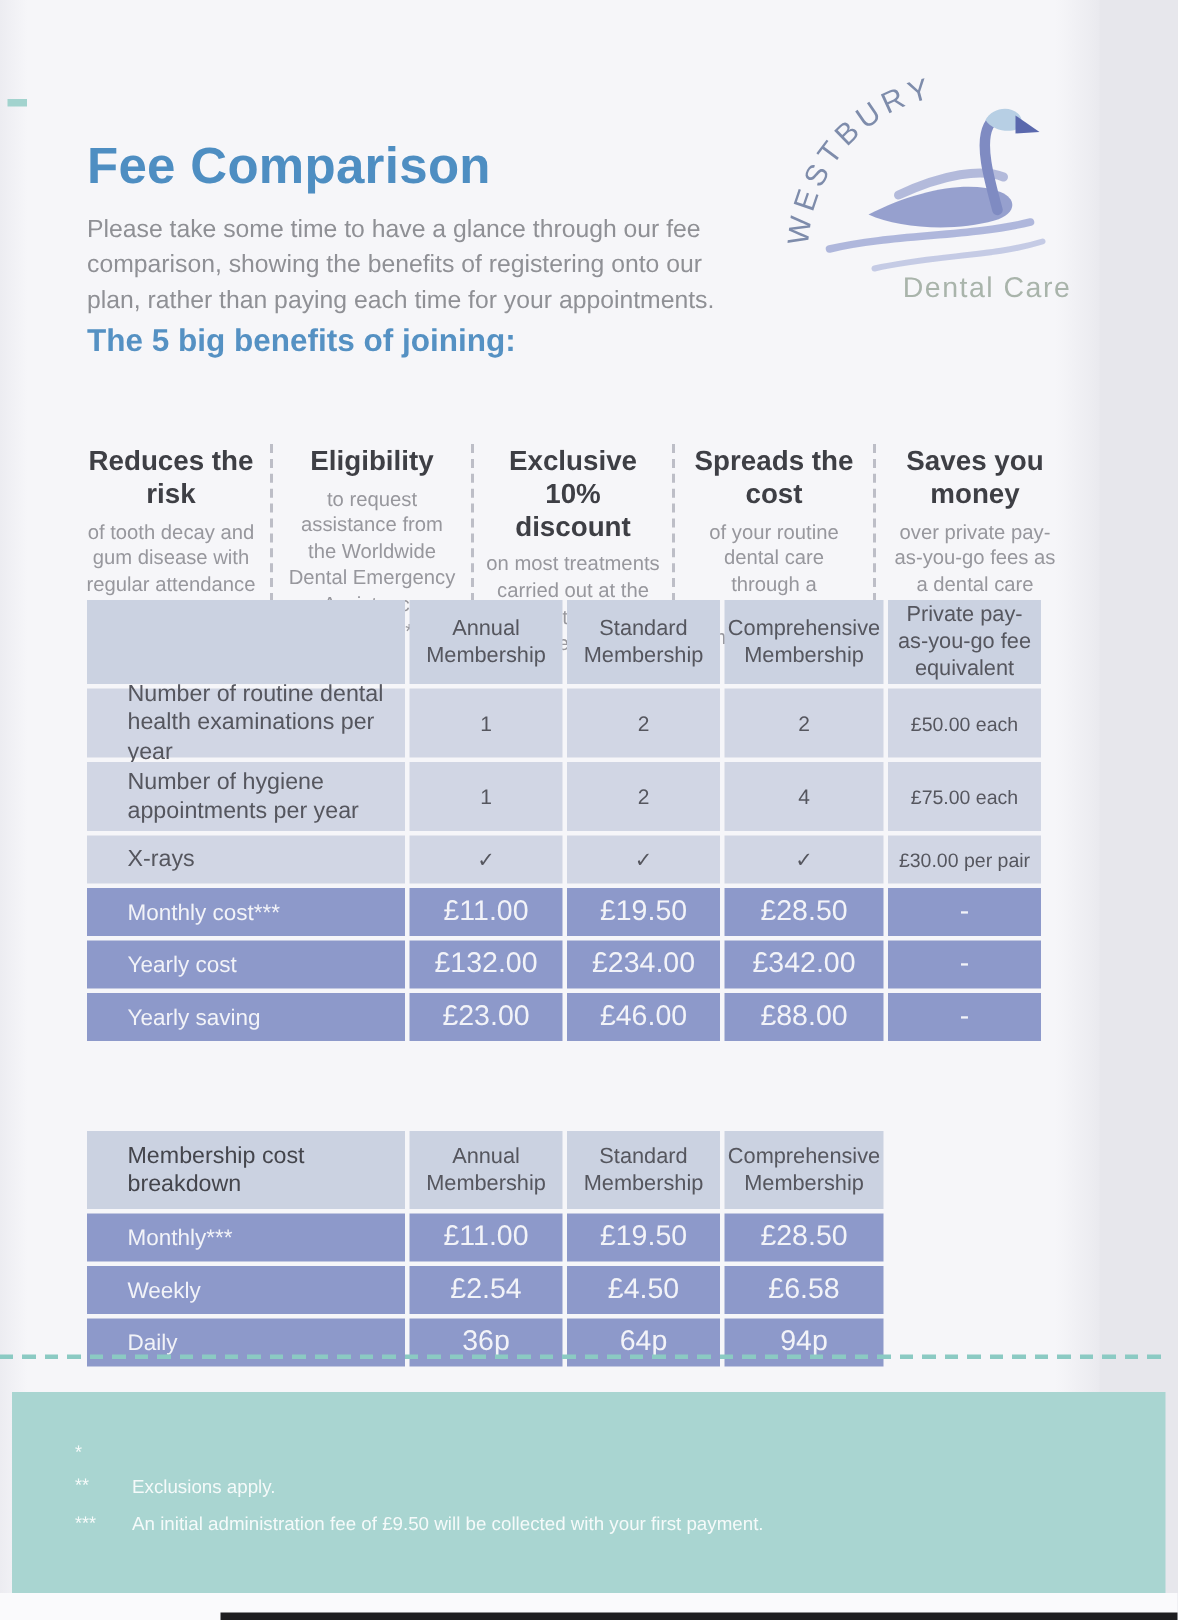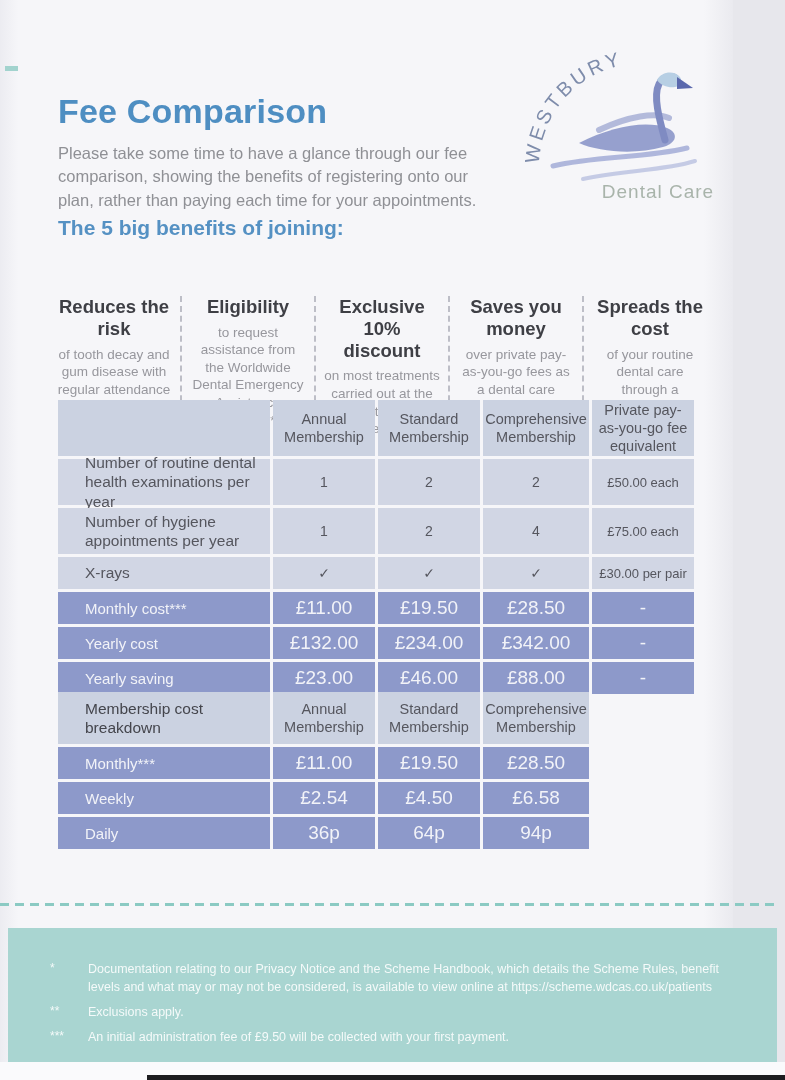--- a/index.html
+++ b/index.html
@@ -53,21 +53,21 @@
     text-align:center;padding:2px 6px;box-sizing:border-box;
   }
   .tbl .cell.lbl{justify-content:flex-start;text-align:left;padding-left:27px;}
   .tbl1{
     left:58px;top:400px;
     grid-template-columns:212px 102px 102px 106px 102px;
     grid-template-rows:56px 46px 46px 32px 32px 32px 32px;
     gap:3px;
   }
   .tbl2{
-    left:58px;top:692px;
+    left:58px;top:754px;
     grid-template-columns:212px 102px 102px 106px;
     grid-template-rows:52px 32px 32px 32px;
     gap:3px;
   }
   .hdr{background:#cbd2e1;color:#55565e;font-size:14.5px;line-height:1.25;}
   .hdr.lbl{font-size:15.5px;color:#44454c;}
   .light{background:#d1d6e4;color:#55565e;font-size:14px;}
   .light.lbl{font-size:15.5px;line-height:1.25;}
   .dark{background:#8d99ca;color:#f2f3f8;font-size:19px;}
   .dark.lbl{font-size:15px;}
@@ -135,26 +135,26 @@
     </div>
     <div class="benefit">
       <div class="b-title">Eligibility</div>
       <div class="b-desc">to request assistance from the Worldwide Dental Emergency Assistance Scheme*</div>
     </div>
     <div class="benefit">
       <div class="b-title">Exclusive 10% discount</div>
       <div class="b-desc">on most treatments carried out at the practice for members only**</div>
     </div>
     <div class="benefit">
+      <div class="b-title">Spreads the cost</div>
+      <div class="b-desc">of your routine dental care through a convenient monthly Direct Debit</div>
+    </div>
+    <div class="benefit">
       <div class="b-title">Saves you money</div>
       <div class="b-desc">over private pay-as-you-go fees as a dental care package</div>
-    </div>
-    <div class="benefit">
-      <div class="b-title">Spreads the cost</div>
-      <div class="b-desc">of your routine dental care through a convenient monthly Direct Debit</div>
     </div>
   </div>
 
   <div class="tbl tbl1">
     <div class="cell hdr lbl"></div>
     <div class="cell hdr">Annual Membership</div>
     <div class="cell hdr">Standard Membership</div>
     <div class="cell hdr">Comprehensive Membership</div>
     <div class="cell hdr">Private pay-as-you-go fee equivalent</div>
 
@@ -216,21 +216,20 @@
     <div class="cell dark">64p</div>
     <div class="cell dark">94p</div>
   </div>
 
   <div class="cut-line"></div>
 
   <div class="footer">
     <div class="footnotes">
       <div class="footnote">
         <div class="fn-marker">*</div>
-        <div class="fn-text">Documentation relating to our Privacy Notice and the Scheme Handbook, which details the Scheme Rules, benefit levels and what may or may not be considered, is available to view online at https://scheme.wdcas.co.uk/patients</div>
       </div>
       <div class="footnote">
         <div class="fn-marker">**</div>
         <div class="fn-text">Exclusions apply.</div>
       </div>
       <div class="footnote">
         <div class="fn-marker">***</div>
         <div class="fn-text">An initial administration fee of £9.50 will be collected with your first payment.</div>
       </div>
     </div>

